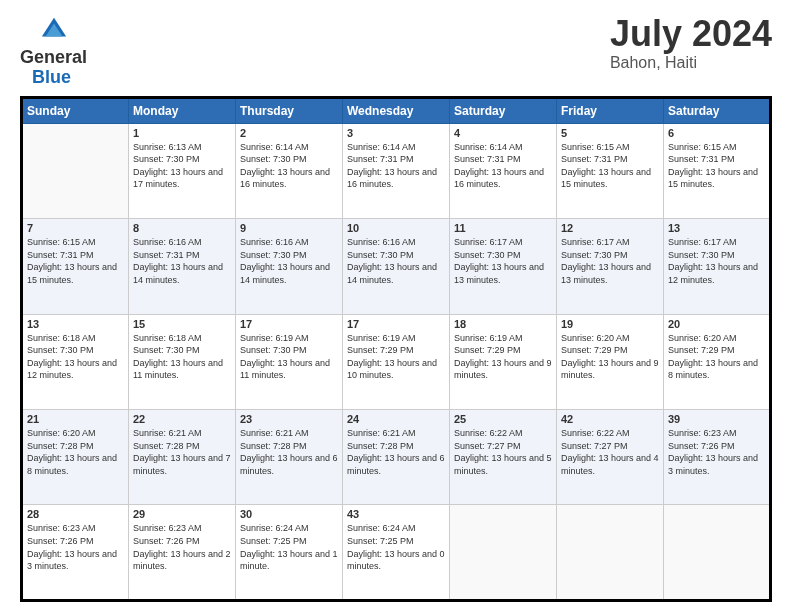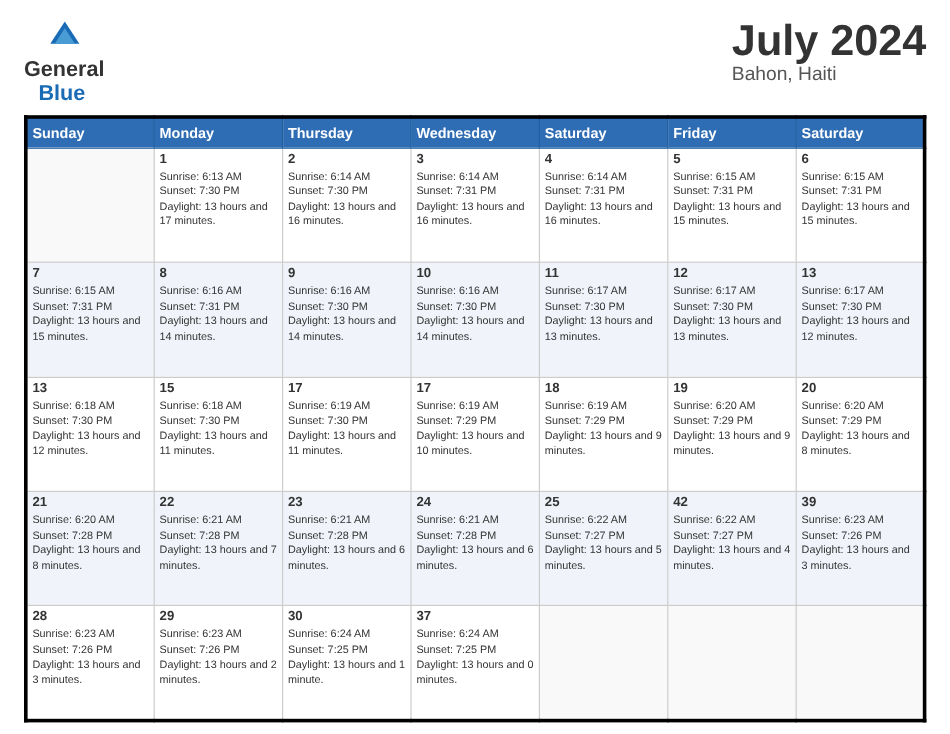--- a/index.html
+++ b/index.html
@@ -254,21 +254,21 @@
           </td>
           <td>
             <div class="day-number">29</div>
             <div class="day-info">Sunrise: 6:23 AM<br>Sunset: 7:26 PM<br>Daylight: 13 hours and 2 minutes.</div>
           </td>
           <td>
             <div class="day-number">30</div>
             <div class="day-info">Sunrise: 6:24 AM<br>Sunset: 7:25 PM<br>Daylight: 13 hours and 1 minute.</div>
           </td>
           <td>
-            <div class="day-number">37</div>
+            <div class="day-number">43</div>
             <div class="day-info">Sunrise: 6:24 AM<br>Sunset: 7:25 PM<br>Daylight: 13 hours and 0 minutes.</div>
           </td>
           <td class="empty"></td>
           <td class="empty"></td>
           <td class="empty"></td>
         </tr>
       </tbody>
   </table>
 </div>
 

